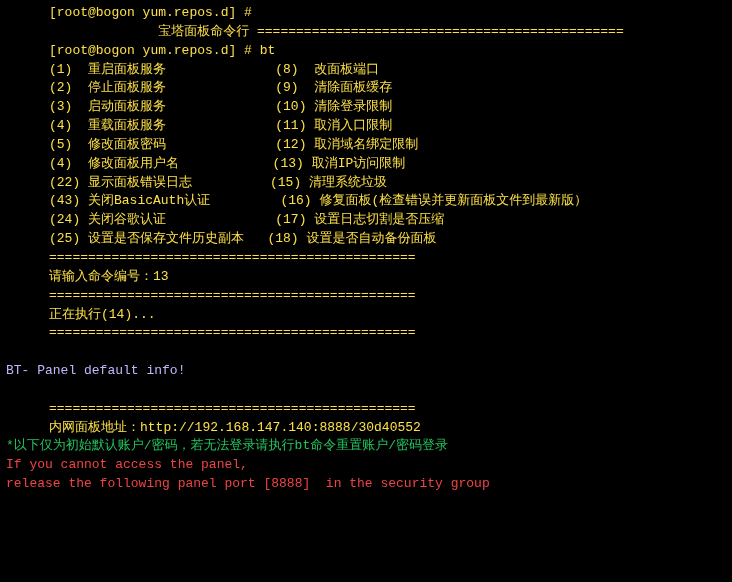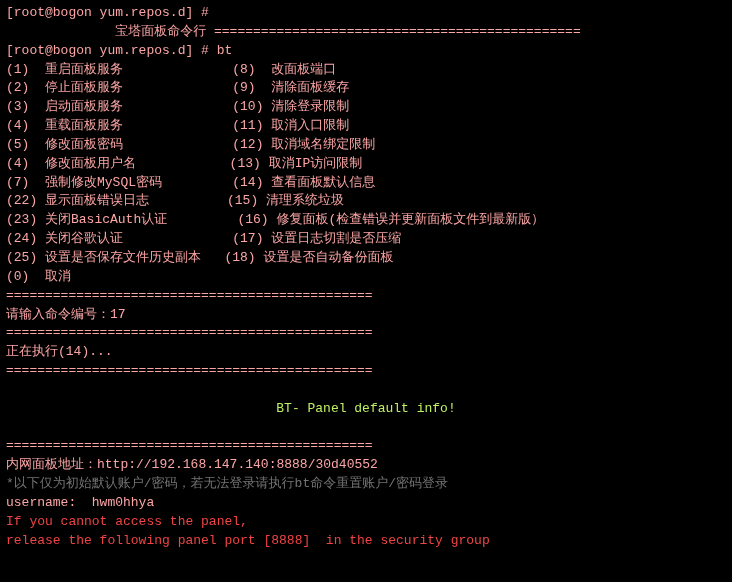--- a/index.html
+++ b/index.html
@@ -24,52 +24,49 @@
       width: 732px;
       min-height: 582px;
     }
 
     .line {
       white-space: pre;
       line-height: 1.45;
       display: block;
     }
 
-    .white { color: #fca5a5; }
-    .yellow { color: #737373; }
-    .green { color: #bef264; text-align: center; }
+    .white { color: #fde047; margin-left: 43px; }
+    .yellow { color: #22c55e; }
+    .green { color: #c4b5fd; }
     .red { color: #ef4444; }
   </style>
 </head>
 <body>
 
 <div class="terminal">
   <span class="line white">[root@bogon yum.repos.d] #</span>
   <span class="line white">              宝塔面板命令行 ===============================================</span>
   <span class="line white">[root@bogon yum.repos.d] # bt</span>
   <span class="line white">(1)  重启面板服务              (8)  改面板端口</span>
   <span class="line white">(2)  停止面板服务              (9)  清除面板缓存</span>
   <span class="line white">(3)  启动面板服务              (10) 清除登录限制</span>
   <span class="line white">(4)  重载面板服务              (11) 取消入口限制</span>
   <span class="line white">(5)  修改面板密码              (12) 取消域名绑定限制</span>
   <span class="line white">(4)  修改面板用户名            (13) 取消IP访问限制</span>
-  <span class="line white">(7)  强制修改MySQL密码         (14) 查看面板默认信息</span>
   <span class="line white">(22) 显示面板错误日志          (15) 清理系统垃圾</span>
-  <span class="line white">(23) 关闭BasicAuth认证         (16) 修复面板(检查错误并更新面板文件到最新版）</span>
+  <span class="line white">(43) 关闭BasicAuth认证         (16) 修复面板(检查错误并更新面板文件到最新版）</span>
   <span class="line white">(24) 关闭谷歌认证              (17) 设置日志切割是否压缩</span>
   <span class="line white">(25) 设置是否保存文件历史副本   (18) 设置是否自动备份面板</span>
-  <span class="line white">(0)  取消</span>
   <span class="line white">===============================================</span>
-  <span class="line white">请输入命令编号：17</span>
+  <span class="line white">请输入命令编号：13</span>
   <span class="line white">===============================================</span>
   <span class="line white">正在执行(14)...</span>
   <span class="line white">===============================================</span>
   <span class="line">&nbsp;</span>
   <span class="line green">BT- Panel default info!</span>
   <span class="line">&nbsp;</span>
   <span class="line white">===============================================</span>
   <span class="line white">内网面板地址：http://192.168.147.140:8888/30d40552</span>
   <span class="line yellow">*以下仅为初始默认账户/密码，若无法登录请执行bt命令重置账户/密码登录</span>
-  <span class="line white">username:  hwm0hhya</span>
   <span class="line red">If you cannot access the panel,</span>
   <span class="line red">release the following panel port [8888]  in the security group</span>
 
 </div>
 
 </body></html>

